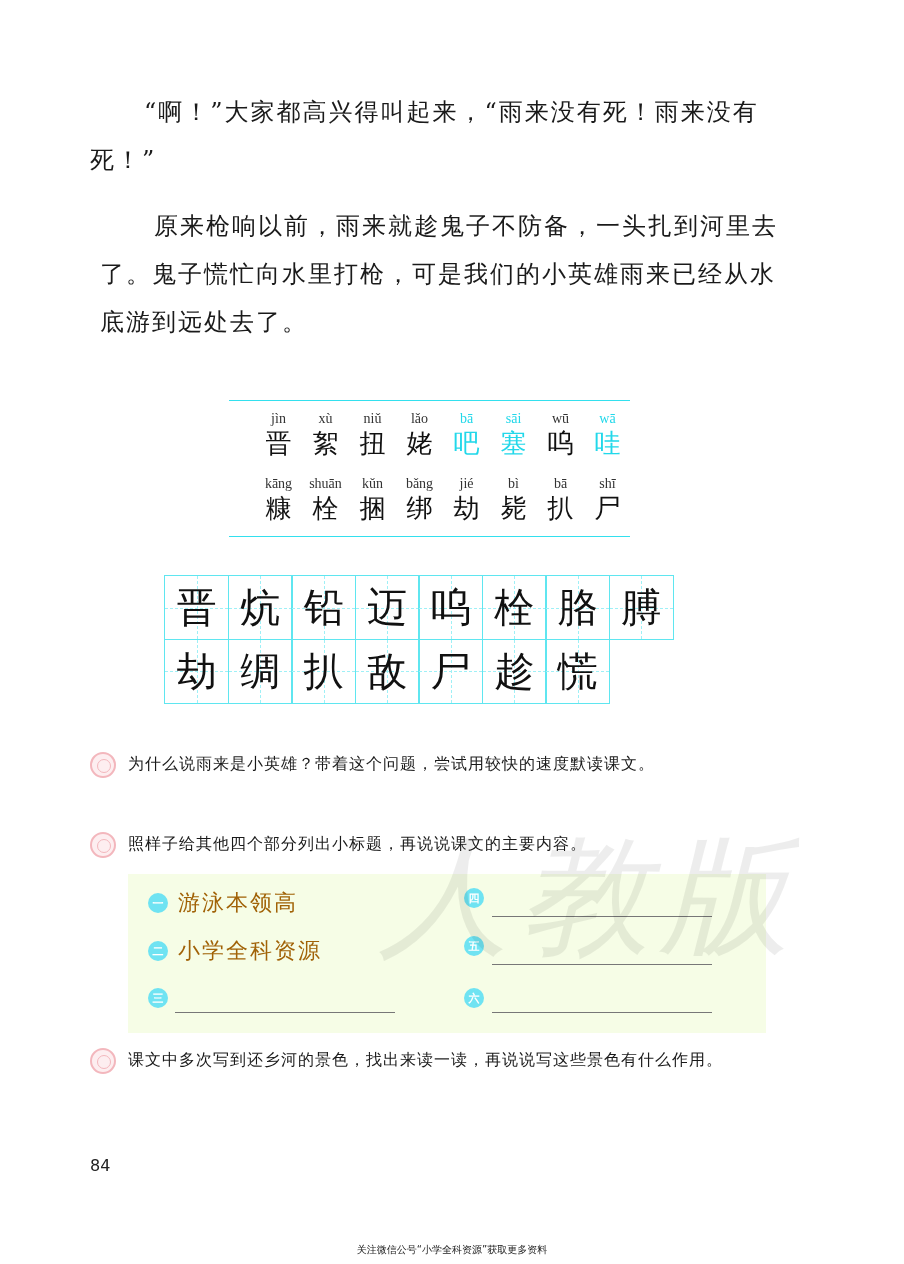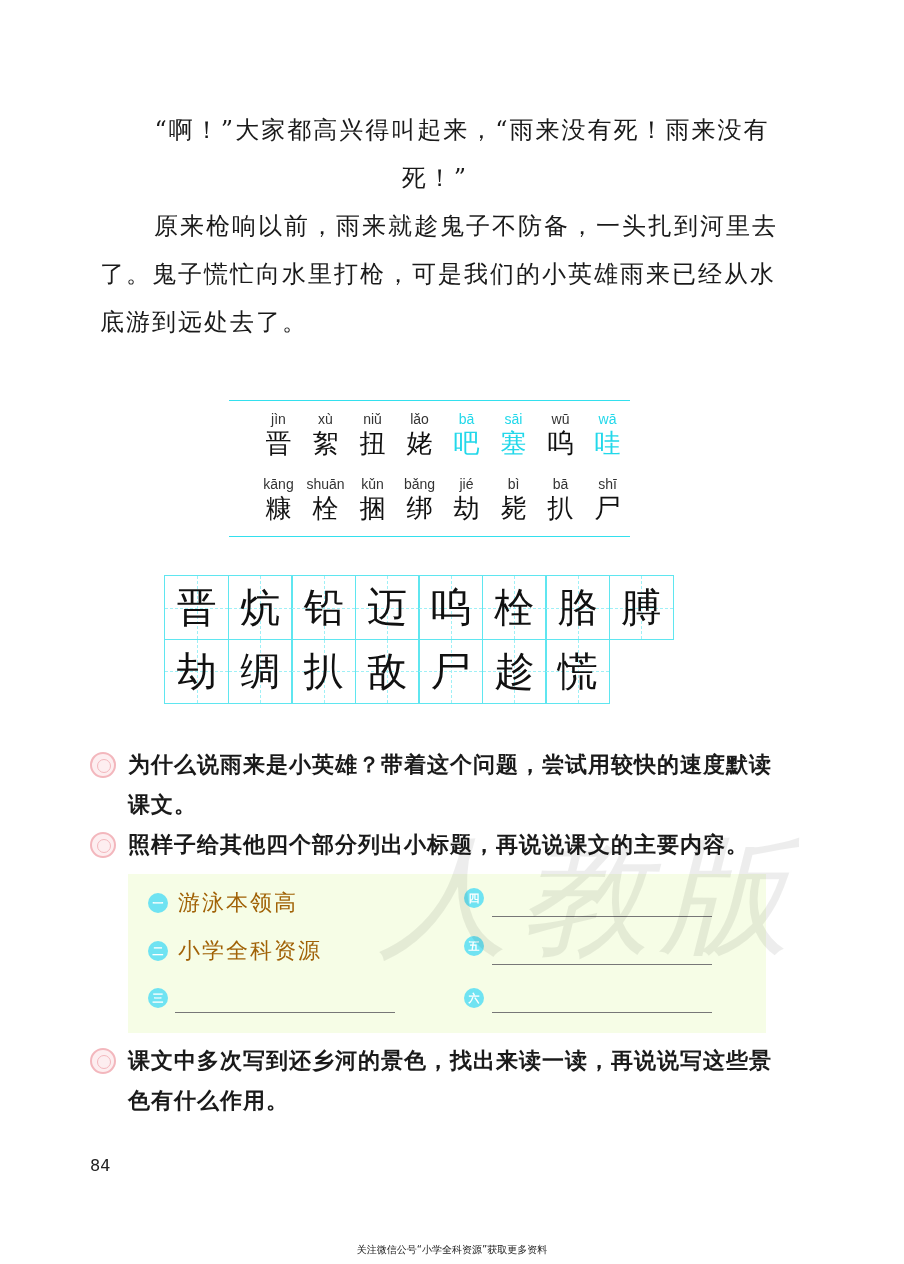--- a/index.html
+++ b/index.html
@@ -15,21 +15,21 @@
   }
   .para .indent { display:inline-block; width:54px; }
   
   .pinyin-box {
     position:absolute; left:229px; top:400px; width:401px; height:135px;
     border-top:1.5px solid #33e0ee; border-bottom:1.5px solid #33e0ee;
   }
   .py-row { position:absolute; left:26px; display:flex; }
   .py-cell { width:47px; text-align:center; }
   .py-cell .py {
-    font-family:Liberation Sans, sans-serif; font-size:14px; line-height:16px; color:#333; display:block; height:16px;
+    font-family:Liberation Serif, serif; font-size:14px; line-height:16px; color:#333; display:block; height:16px;
   }
   .py-cell .hz {
     font-size:26px; line-height:32px; display:block; color:#111;
   }
   .py-cell.hl .py, .py-cell.hl .hz { color:#22d8ea; }
   
   .grid { position:absolute; left:165px; top:576px; }
   .grid-row { display:flex; }
   .g-cell {
     width:65px; height:65px; border:1.5px solid #5fe6f0; margin:-0.75px;
@@ -41,21 +41,21 @@
     border-left:1px dashed #9ff0f6;
   }
   .g-cell::after {
     content:""; position:absolute; top:50%; left:0; right:0;
     border-top:1px dashed #9ff0f6;
   }
   .g-cell span { position:relative; z-index:1; }
   
   .q {
     position:absolute; left:90px; width:690px;
-    font-size:22px; line-height:40px; letter-spacing:1px;font-weight:bold;
+    font-size:16px; line-height:40px; letter-spacing:1px;
   }
   .q .marker {
     position:absolute; left:0; top:8px; width:26px; height:26px; border-radius:50%;
     border:2px solid #f3b7bd; box-sizing:border-box; background:#fdeef0;
   }
   .q .marker::after {
     content:""; position:absolute; left:5px; top:5px; width:12px; height:12px; border-radius:50%;
     border:1px solid #f3b7bd;
   }
   .q .qtext { display:block; padding-left:38px; }
@@ -81,21 +81,21 @@
     font-family:"DejaVu Sans", sans-serif; color:#222;
   }
   .footer-note {
     position:absolute; left:0; width:904px; top:1243px; text-align:center;
     font-size:10px; font-family:"DejaVu Sans", sans-serif; color:#222;
   }
 </style>
 </head>
 <body>
 
-<p class="para" style="top:106px;text-align:center;"><span class="indent"></span><span>“啊！”大家都高兴得叫起来，“雨来没有死！雨来没有死！”</span></p>
+<p class="para" style="top:88px;"><span class="indent"></span><span>“啊！”大家都高兴得叫起来，“雨来没有死！雨来没有死！”</span></p>
 <p class="para" style="top:202px;margin-left:10px;"><span class="indent"></span><span>原来枪响以前，雨来就趁鬼子不防备，一头扎到河里去了。鬼子慌忙向水里打枪，可是我们的小英雄雨来已经从水底游到远处去了。</span></p>
 
 <div class="pinyin-box">
   <div class="py-row" style="top:10px;">
     <div class="py-cell">
         <span class="py">jìn</span>
         <span class="hz">晋</span>
       </div>
     <div class="py-cell">
         <span class="py">xù</span>

